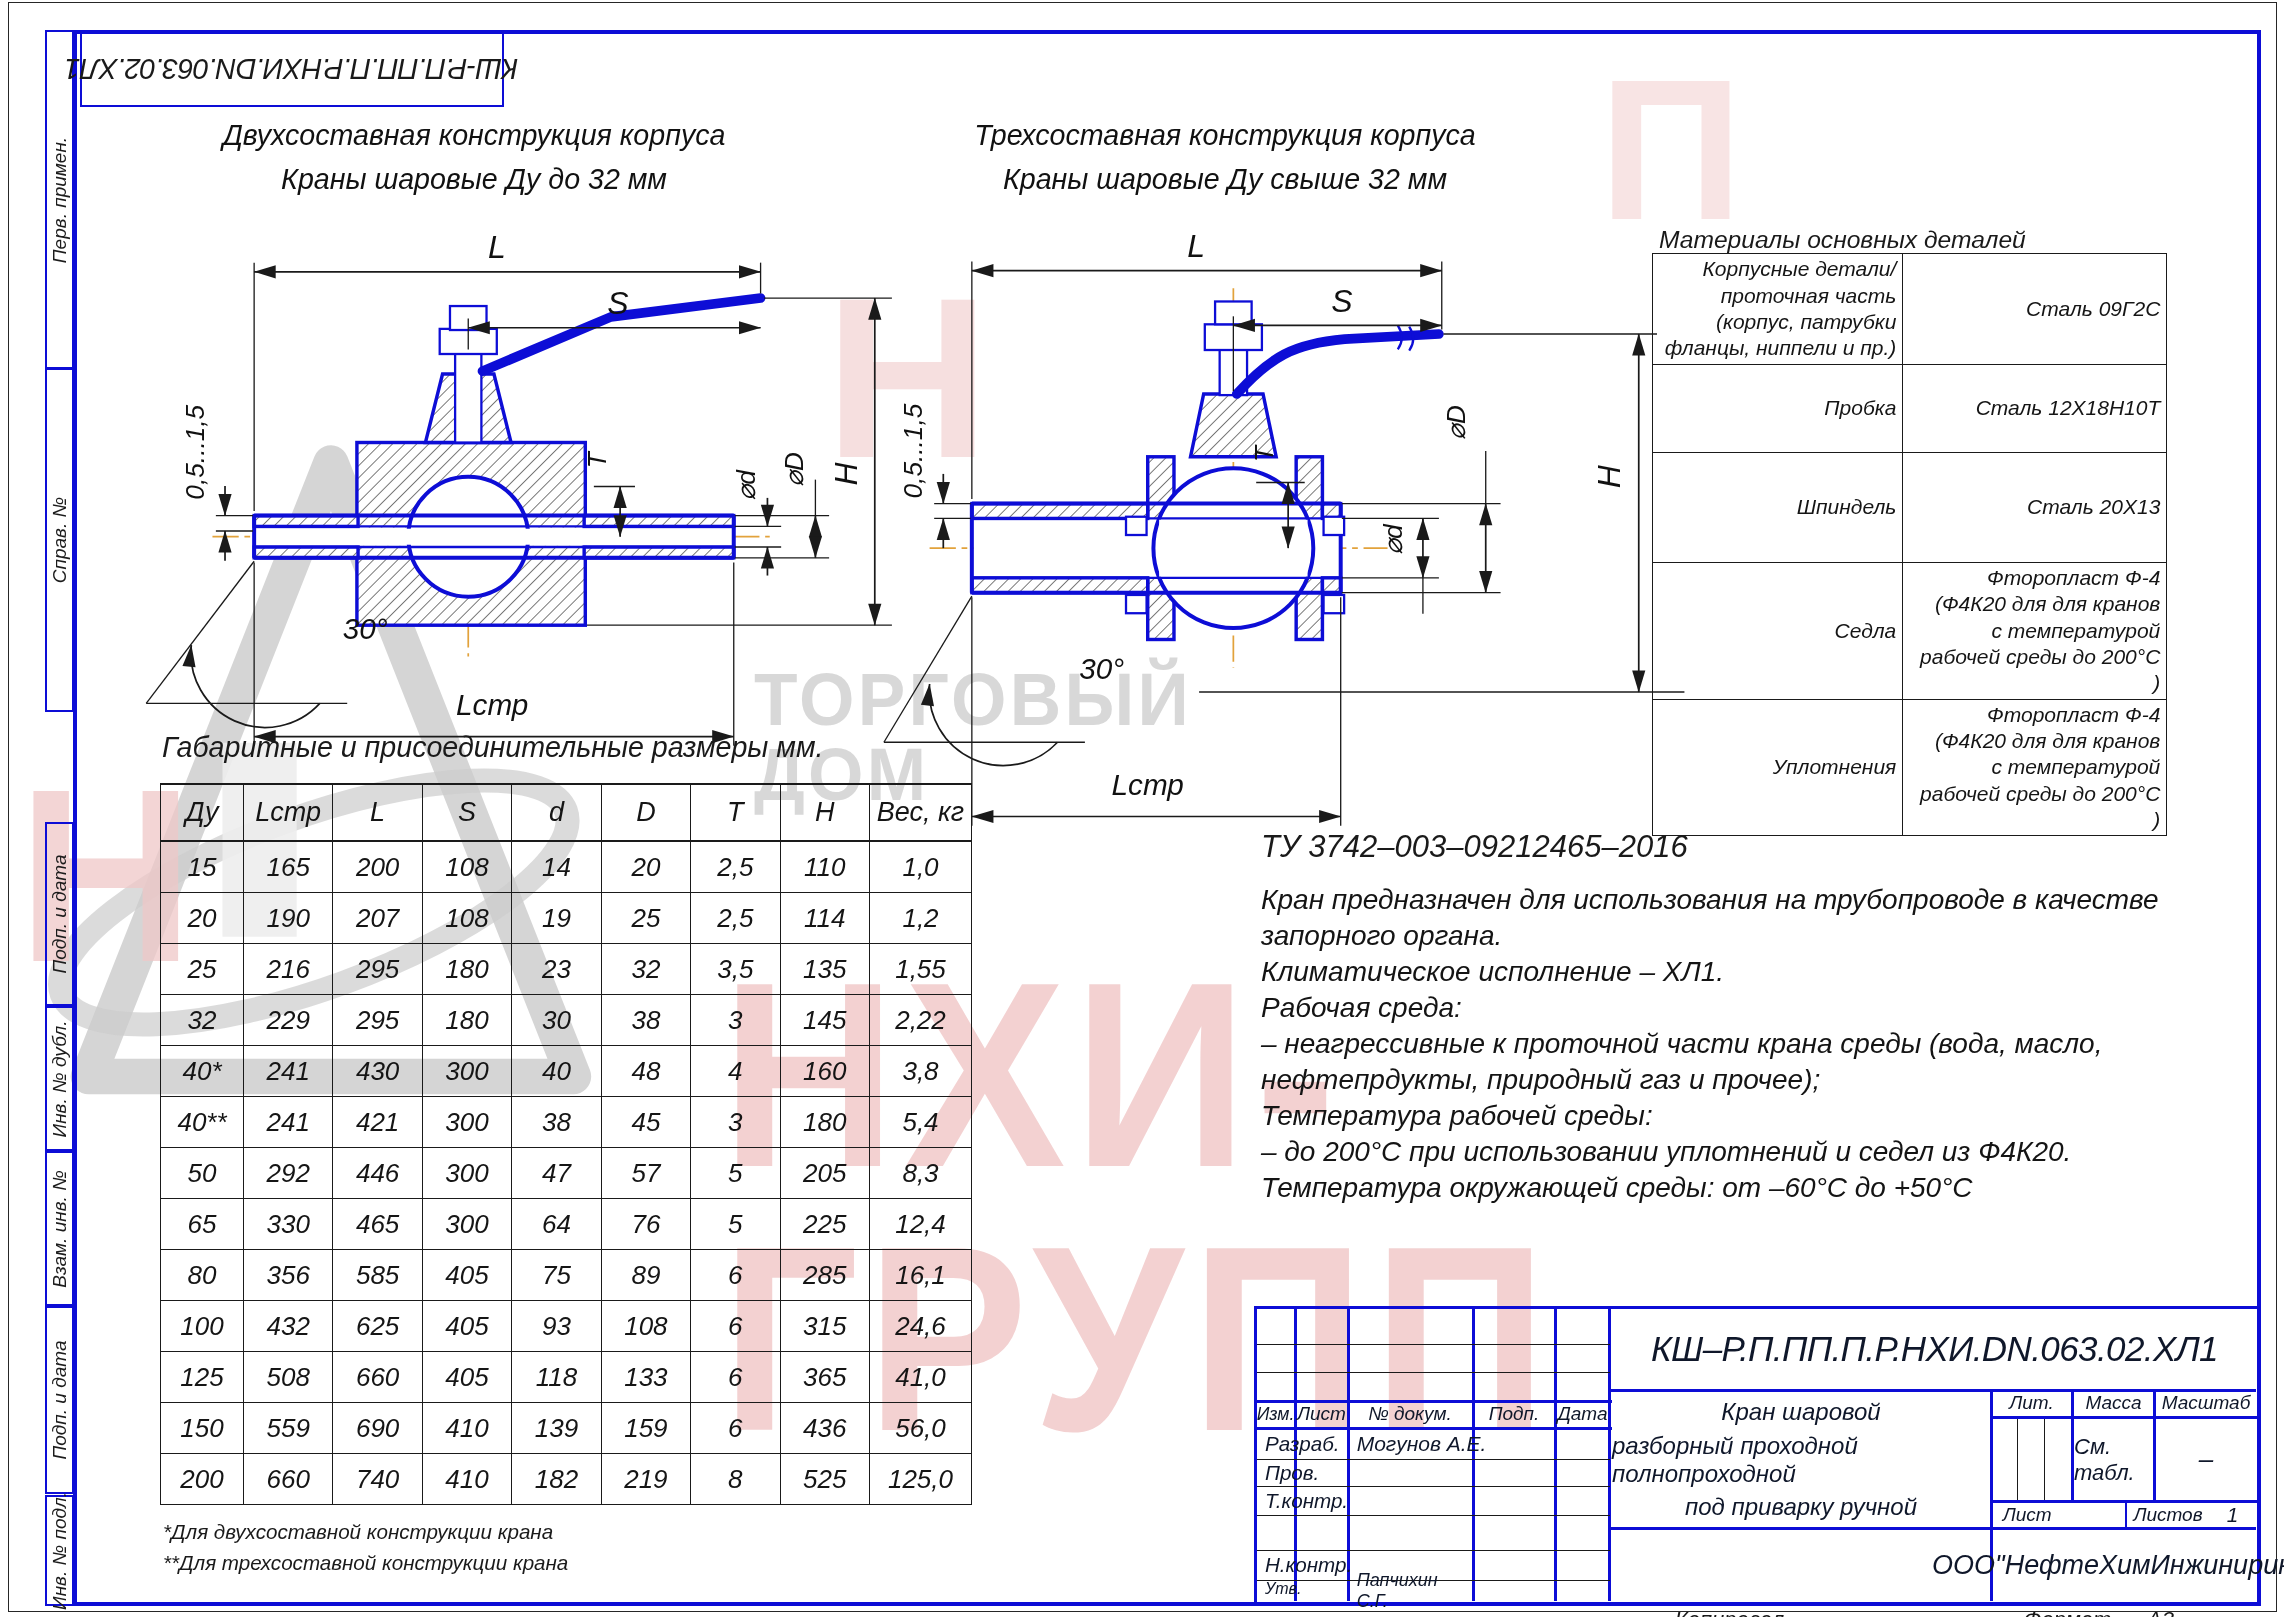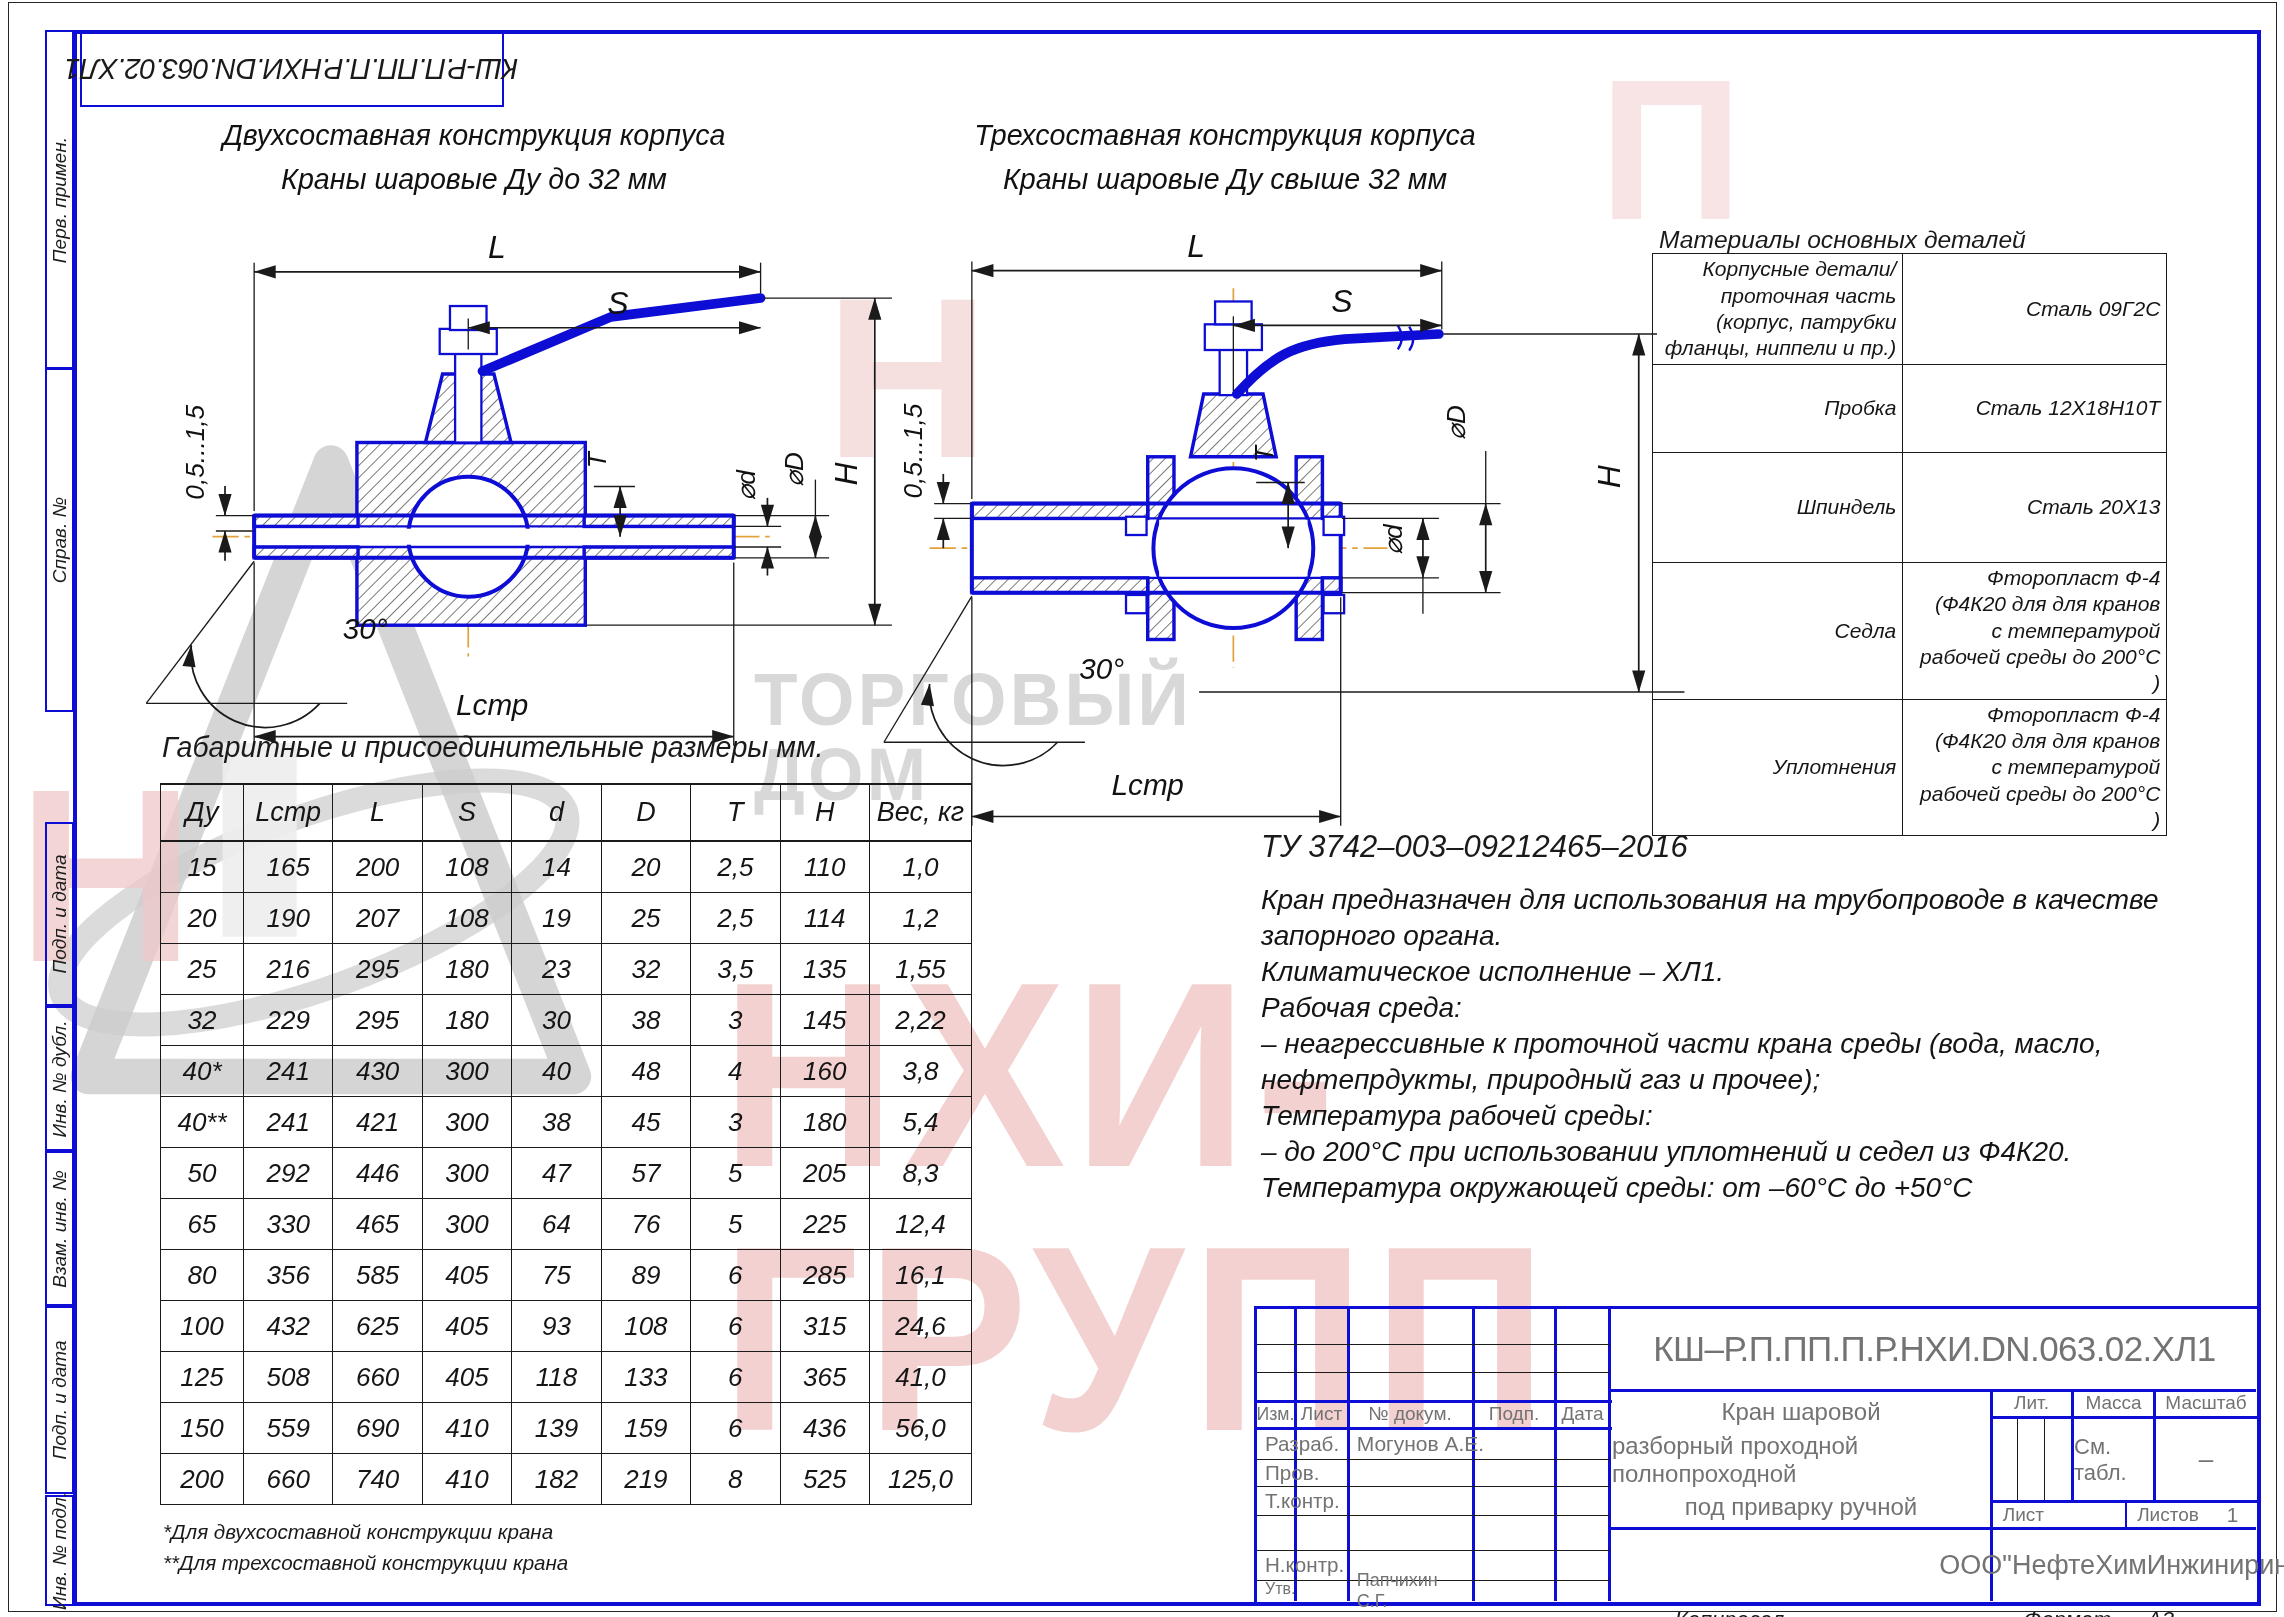--- a/index.html
+++ b/index.html
@@ -44,21 +44,21 @@
   .mattab tr:nth-child(5) td{height:89px;}
   .foot{font-size:20.6px;font-style:italic;}
   
   .desc div{height:36px;font-size:28px;font-style:italic;white-space:nowrap;color:#141414;}
   .tu{font-size:31px;font-style:italic;}
   
   .tb{left:1254px;top:1306px;width:1006px;height:299px;border:3.4px solid #0d0dd6;box-sizing:border-box;}
   .tb .vblue,.tb .hblue{position:absolute;background:#0d0dd6;}
   .tb .vblack,.tb .hblack{position:absolute;background:#1a1a1a;}
   .tb .cell{position:absolute;display:flex;align-items:center;justify-content:center;
-            color:#737373;}
+            font-style:italic;color:#0f172a;}
   .tb .lft{justify-content:flex-start;padding-left:5.7px;box-sizing:border-box;}
   .footer-t{font-size:22px;font-style:italic;}
   svg text{font-family:"Liberation Sans",sans-serif;}
 </style>
 </head>
 <body>
 
 <div class="abs paper"></div>
 
 <div class="abs wm">

